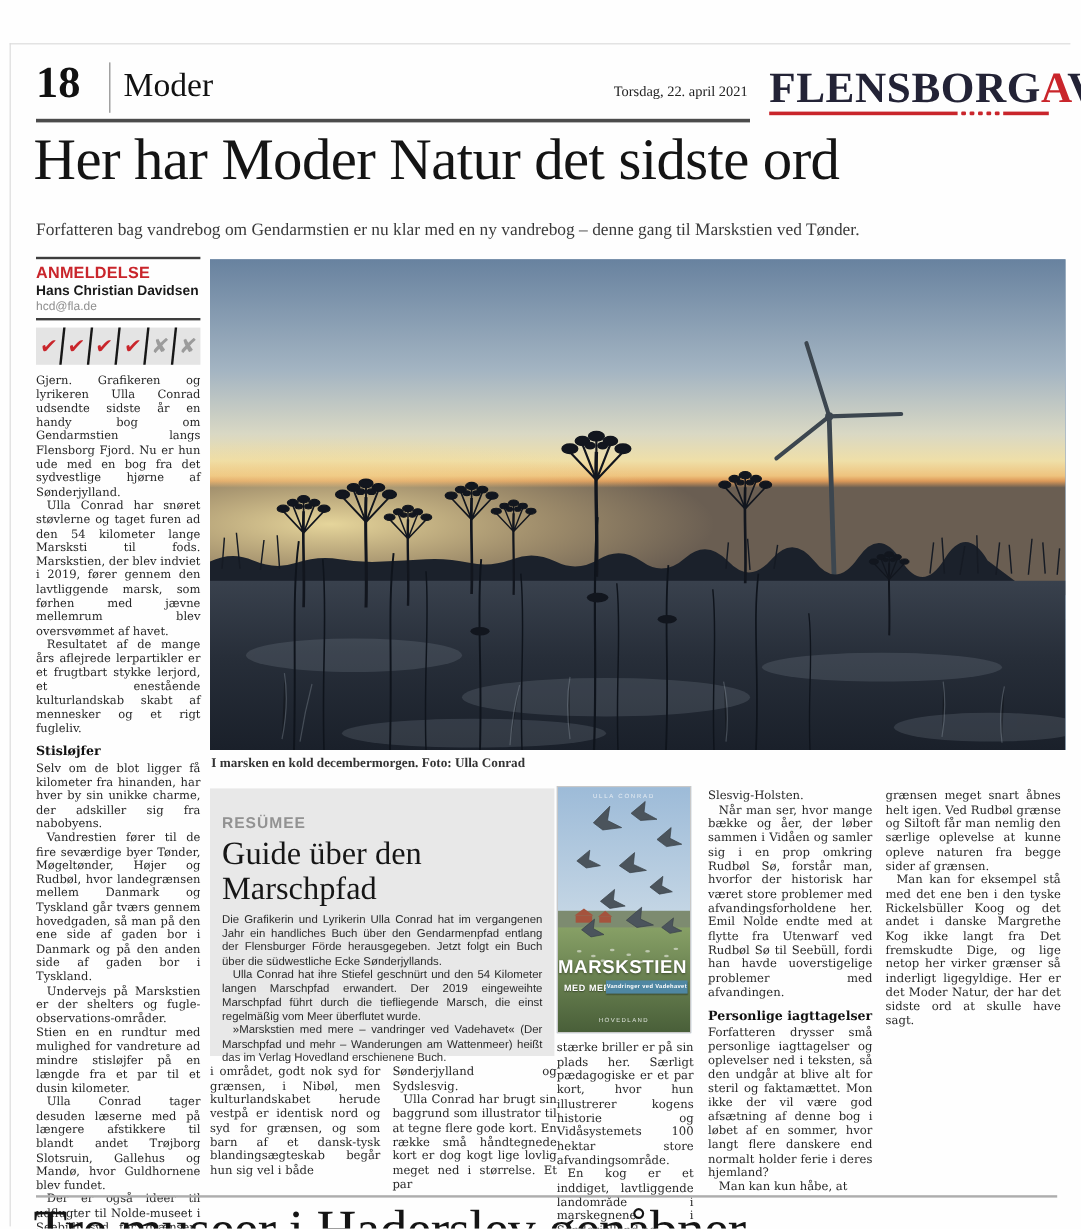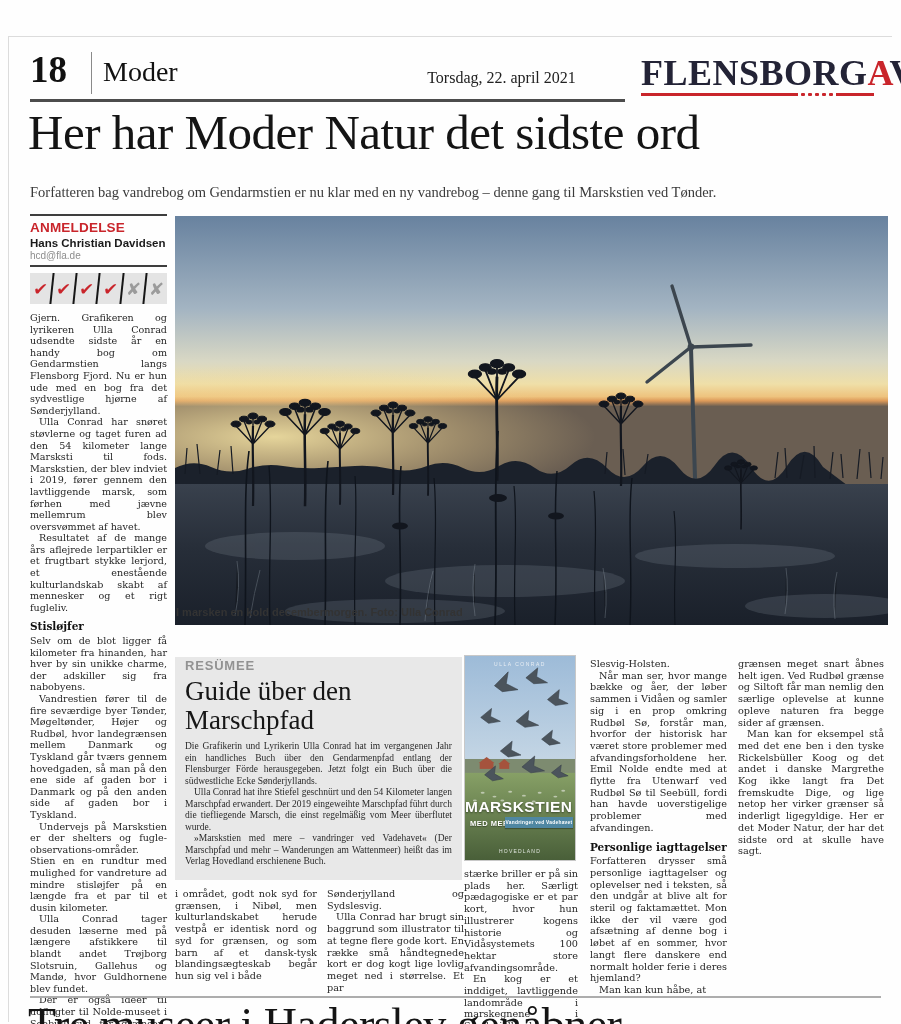--- a/index.html
+++ b/index.html
@@ -26,21 +26,21 @@
   }
   .section-divider {
     position: absolute; left: 91px; top: 52px; width: 1px; height: 42px; background: #8a8a8a;
   }
   .section-title {
     position: absolute; left: 103px; top: 56px;
     font-size: 28px; color: #111;
   }
   .issue-date {
     position: absolute; left: 380px; top: 69px; width: 243px;
-    text-align: center; font-size: 16px; color: #222;
+    text-align: right; font-size: 12px; color: #222;
   }
   .masthead {
     position: absolute; left: 641px; top: 52px; width: 248px;
     font-size: 36px; font-weight: 700; letter-spacing: 0.5px;
     color: #232336; white-space: nowrap;
   }
   .masthead .accent { color: #c9252b; }
   .masthead-underline {
     position: absolute; left: 641px; top: 92px; width: 240px; height: 4px;
     display: flex; align-items: center; gap: 3px;
@@ -107,39 +107,39 @@
     margin: 8px 0 2px;
   }
 
   
   .main-photo {
     position: absolute; left: 175px; top: 216px; width: 713px; height: 409px;
     overflow: hidden; background: #6d88a5;
   }
   .main-photo svg { display: block; width: 100%; height: 100%; }
   .photo-caption {
-    position: absolute; left: 176px; top: 606px; width: 700px;
-    font-family: Liberation Sans, sans-serif;
+    position: absolute; left: 176px; top: 630px; width: 700px;
+    font-family: Liberation Serif, serif;
     font-size: 11px; font-weight: 700; color: #333;
   }
 
   
   .resumee-box {
     position: absolute; left: 175px; top: 657px; width: 287px; height: 223px;
-    background: #e8e8e8; padding: 1px 10px;
+    background: #e8e8e8; padding: 21px 10px;
   }
   .resumee-label {
     font-family: "Liberation Sans", sans-serif;
     font-size: 13px; font-weight: 800; color: #929292; letter-spacing: 0.8px;
   }
   .resumee-title {
     font-size: 27px; color: #161616; line-height: 1.06; margin: 4px 0 7px;
   }
   .resumee-copy {
-    font-family: Liberation Serif, serif;
+    font-family: Liberation Sans, sans-serif;
     font-size: 9.5px; line-height: 11.5px; color: #2a2a2a; text-align: justify;
   }
   .resumee-copy p { margin: 0; }
   .resumee-copy p + p { text-indent: 9px; }
 
   
   .book-cover {
     position: absolute; left: 464px; top: 655px; width: 112px; height: 206px;
     border: 1px solid #c8c8c8; overflow: hidden; background: #a3c0da;
   }

